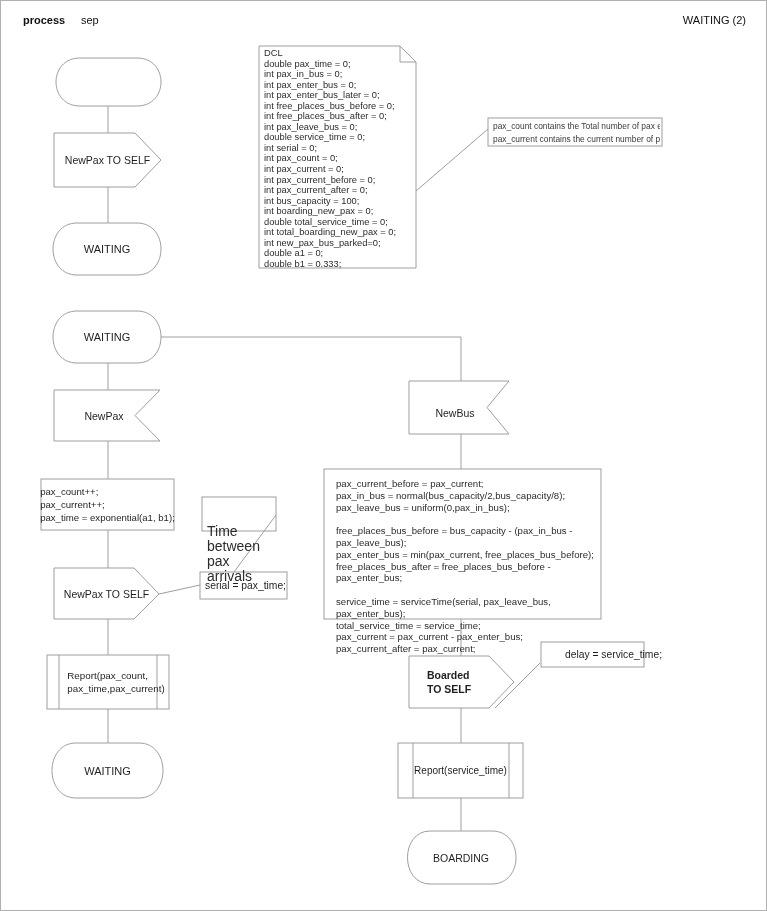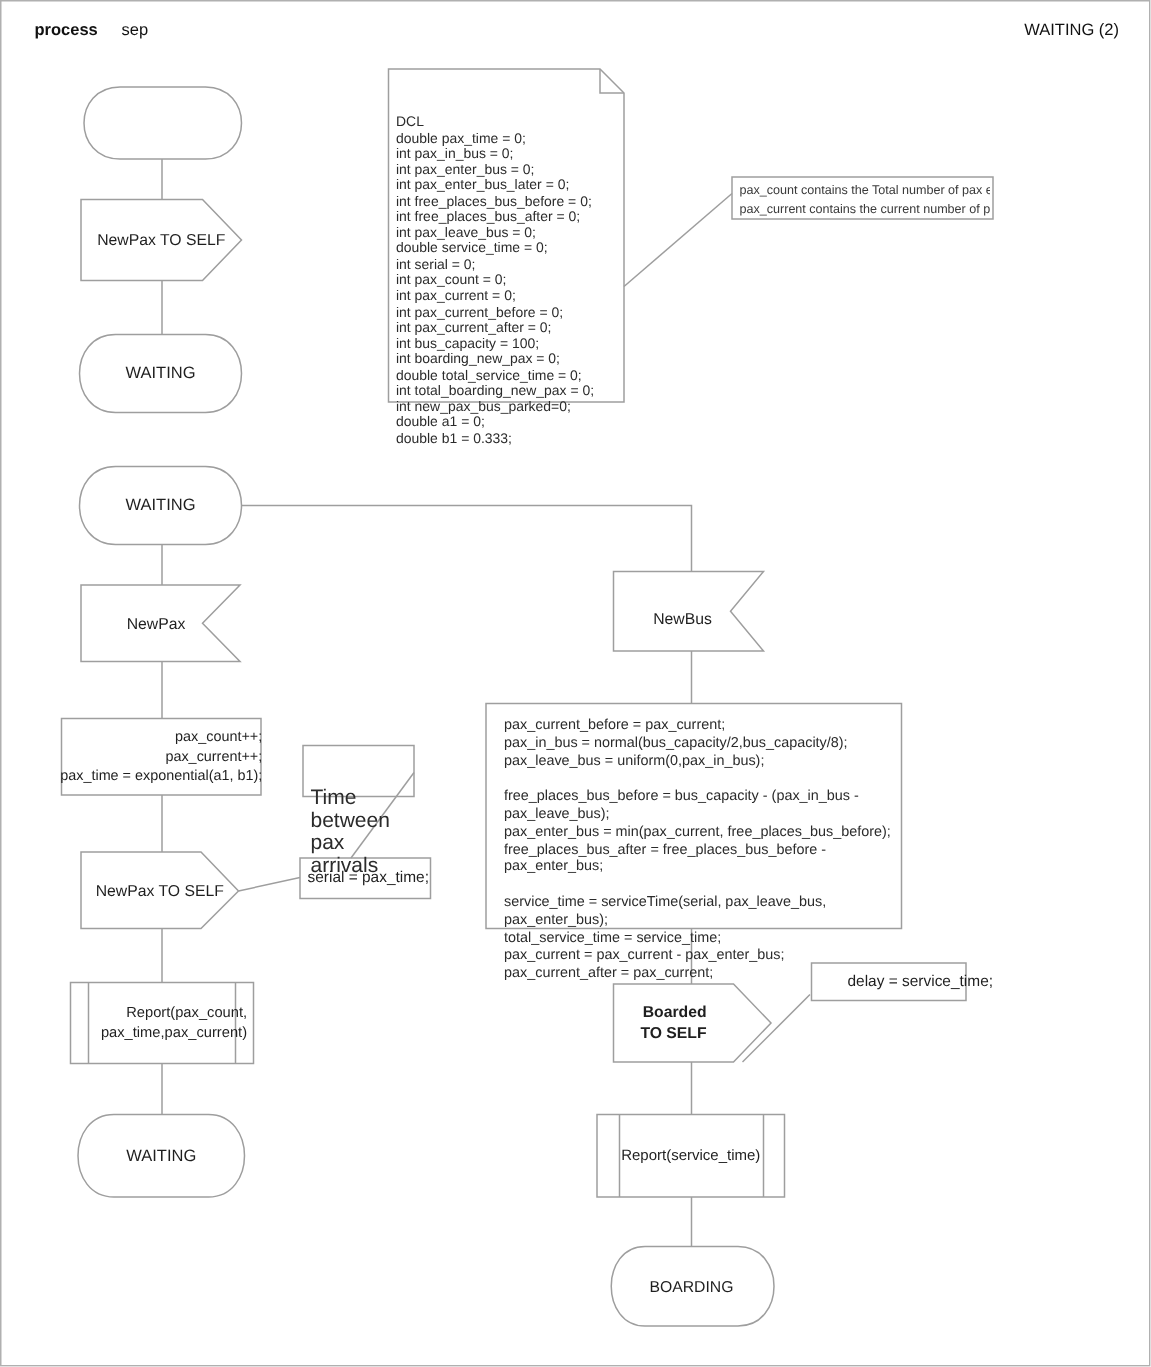--- a/index.html
+++ b/index.html
@@ -4,21 +4,21 @@
 <style>
   html,body{margin:0;padding:0;background:#e8e8e8;}
   .canvas{
     position:relative;width:765px;height:909px;background:#ffffff;
     border:1px solid #b0b0b0;overflow:hidden;
     font-family:"Liberation Sans","DejaVu Sans",sans-serif;color:#222;
   }
   svg.layer{position:absolute;left:0;top:0;width:765px;height:909px;}
   svg.layer *{fill:none;stroke:#9e9e9e;stroke-width:1;}
   .lbl{position:absolute;display:flex;align-items:center;justify-content:center;
-       text-align:right;color:#1f1f1f;}
+       text-align:left;color:#1f1f1f;}
   .code{position:absolute;white-space:pre-line;text-align:left;color:#2b2b2b;}
   .hdr{position:absolute;top:13px;font-size:11px;color:#111;}
   .note-clip{position:absolute;overflow:hidden;}
   .note-line{white-space:nowrap;overflow:hidden;font-size:8.4px;line-height:12.5px;color:#3a3a3a;}
 </style>
 </head>
 <body>
 
 <div class="canvas">
 
@@ -67,21 +67,21 @@
     <rect x="397" y="742" width="125" height="55"></rect>
     <path d="M412,742 V797"></path>
     <path d="M508,742 V797"></path>
     <path d="M429,830 L491,830 C523,830 523,883 491,883 L429,883 C399,883 399,830 429,830 Z"></path>
   </svg>
 
   <div class="hdr" style="left:22px;font-weight:bold;">process</div>
   <div class="hdr" style="left:80px;">sep</div>
   <div class="hdr" style="right:20px;">WAITING (2)</div>
 
-  <div class="code" style="left:263px;top:47px;width:150px;font-size:9.3px;line-height:10.55px;margin-top:28px;">DCL
+  <div class="code" style="left:263px;top:47px;width:150px;font-size:9.3px;line-height:10.55px;">DCL
 double pax_time = 0;
 int pax_in_bus = 0;
 int pax_enter_bus = 0;
 int pax_enter_bus_later = 0;
 int free_places_bus_before = 0;
 int free_places_bus_after = 0;
 int pax_leave_bus = 0;
 double service_time = 0;
 int serial = 0;
 int pax_count = 0;

